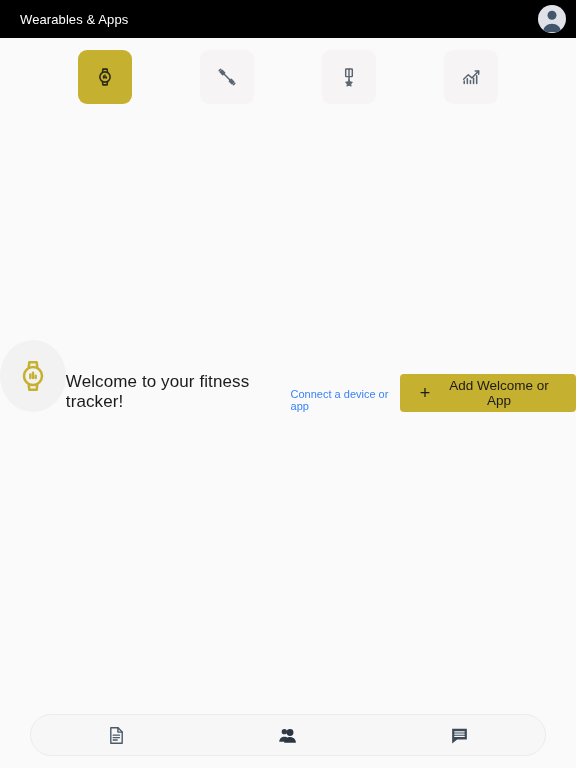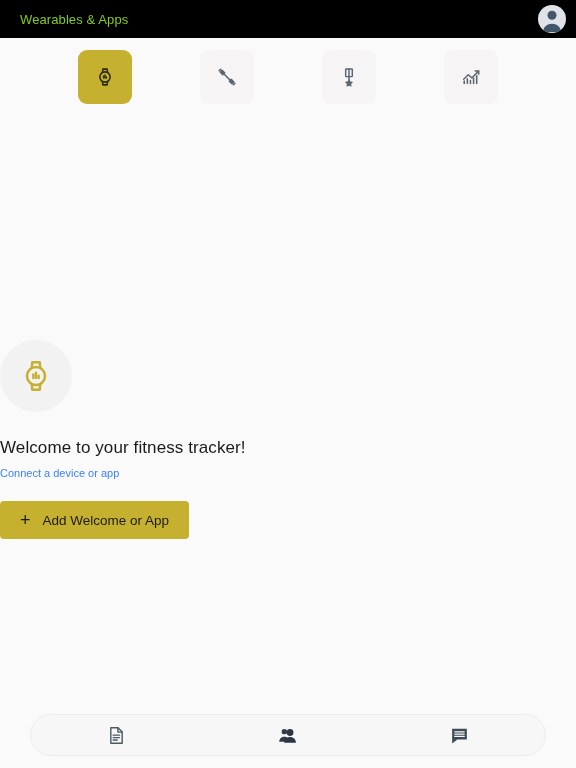--- a/index.html
+++ b/index.html
@@ -21,21 +21,21 @@
     position: absolute;
     top: 0; left: 0;
     width: 576px;
     height: 38px;
     background: #000000;
     display: flex;
     align-items: center;
     padding: 0 10px 0 20px;
   }
   .appbar-title {
-    color: #84cc16;
+    color: #ffffff;
     font-size: 13px;
     letter-spacing: .1px;
     flex: 1;
   }
   .avatar {
     width: 28px;
     height: 28px;
     border-radius: 50%;
     background: #dfe3e8;
     display: flex;
@@ -71,22 +71,22 @@
   .tab:nth-of-type(2) { left: 200px; }
   .tab:nth-of-type(3) { left: 322px; }
   .tab:nth-of-type(4) { left: 444px; }
 
   
   .hero {
     position: absolute;
     top: 340px; left: 0;
     width: 576px;
     display: flex;
-    flex-direction: column;
-    align-items: flex-start;
+    flex-direction: row;
+    align-items: flex-end;
   }
   .hero-circle {
     width: 72px;
     height: 72px;
     border-radius: 50%;
     background: #f2f2f2;
     display: flex;
     align-items: center;
     justify-content: center;
   }

